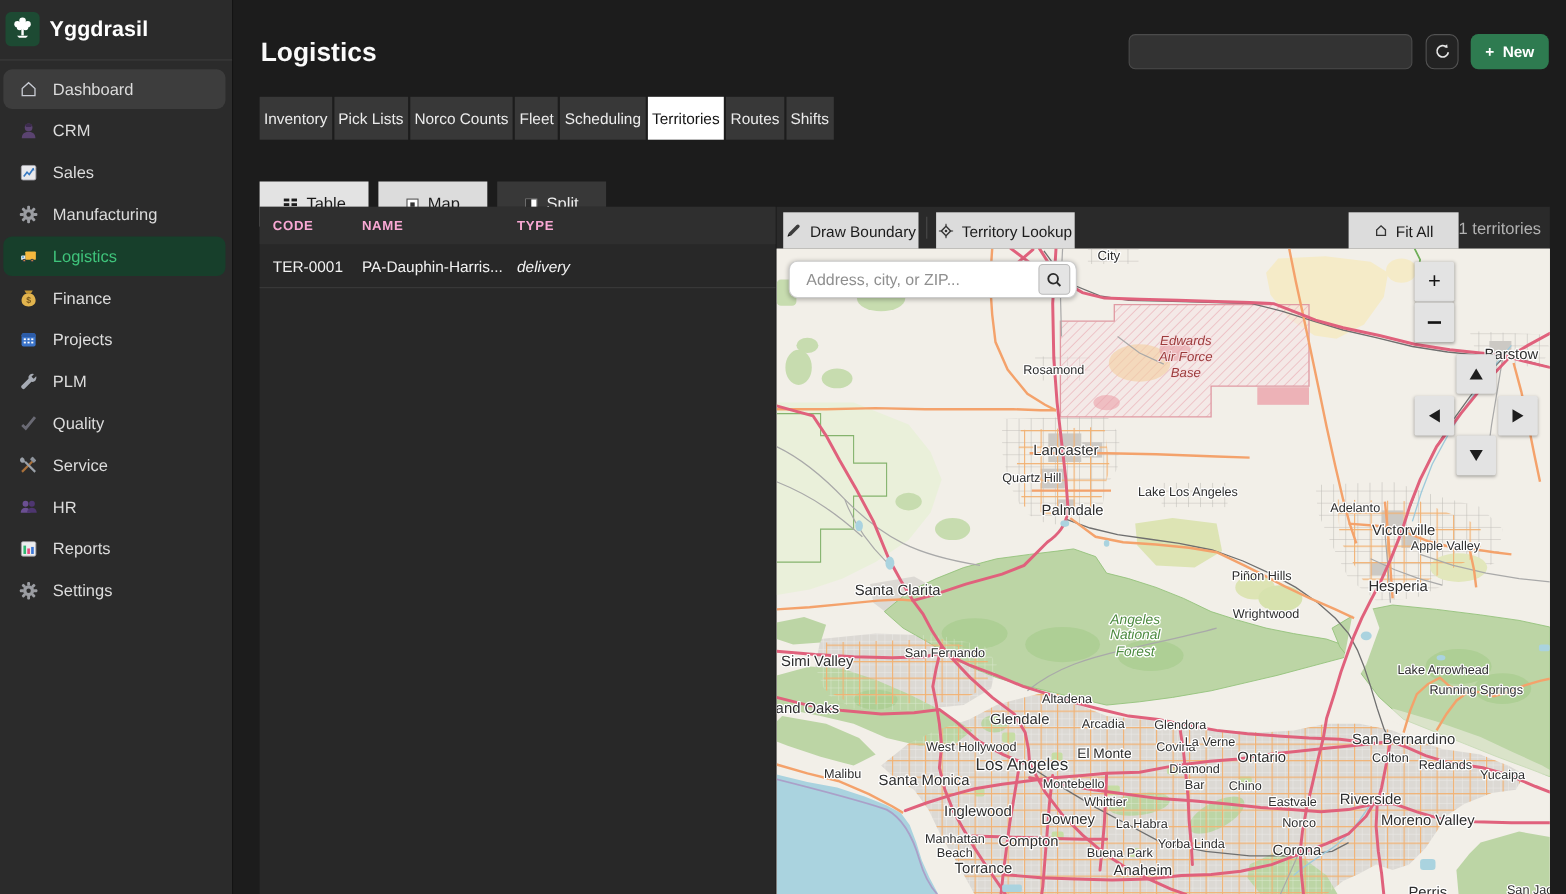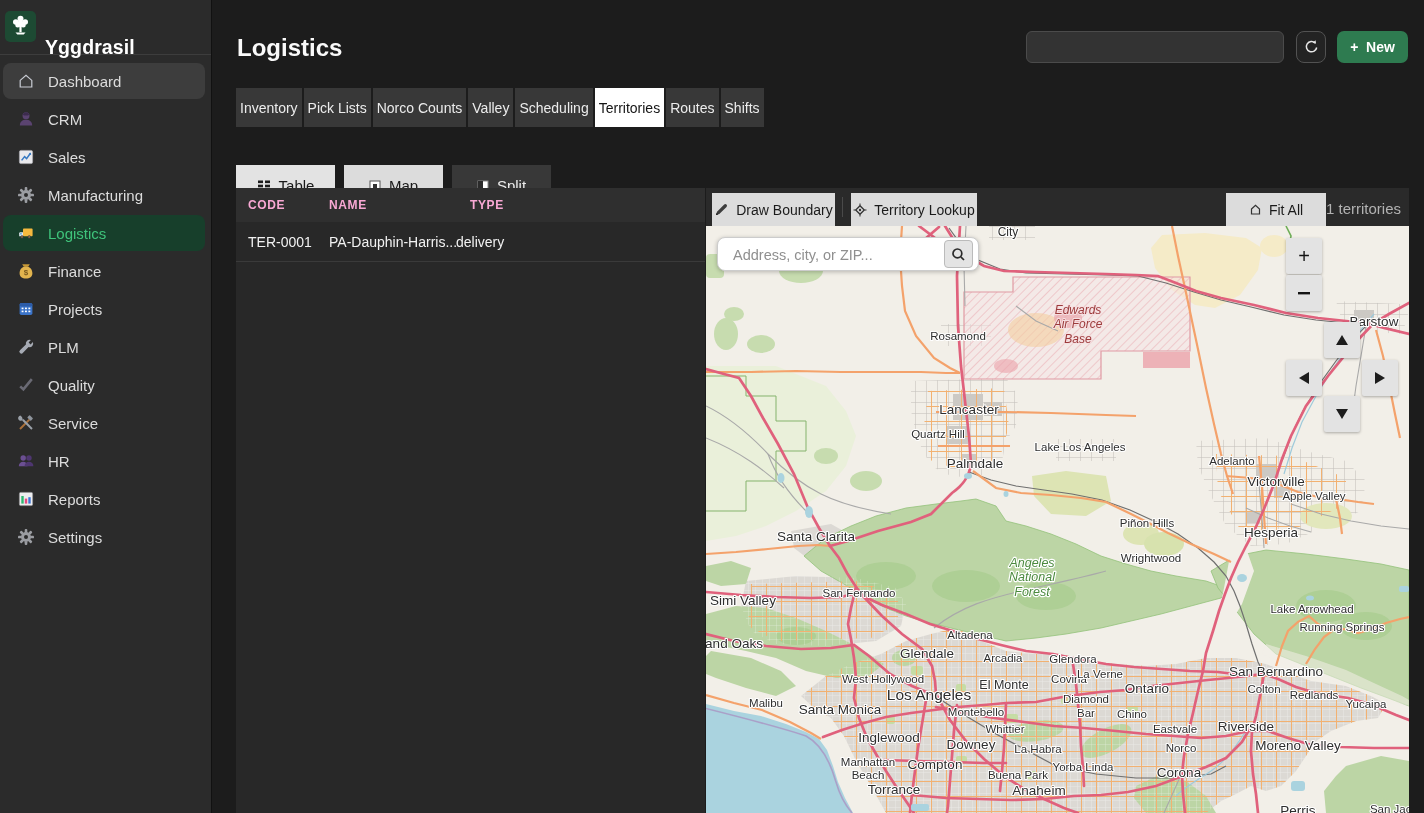--- a/index.html
+++ b/index.html
@@ -5,21 +5,21 @@
   * { margin:0; padding:0; box-sizing:border-box; }
   html,body { width:1424px; height:813px; overflow:hidden; background:#1c1c1c;
     font-family:"Liberation Sans", sans-serif; }
   
   #sidebar { position:absolute; left:0; top:0; width:212px; height:813px;
     background:#2b2b2b; border-right:1px solid #111; }
   #sbhead { height:55px; border-bottom:1px solid #3d3d3d; position:relative; }
   #logo { position:absolute; left:5px; top:11px; width:31px; height:31px;
     background:#1d4a33; border-radius:5px; }
   #brand { position:absolute; left:45px; top:16px; font-size:19.5px; font-weight:bold;
-    color:#fff; letter-spacing:0.1px;margin-top:20px; }
+    color:#fff; letter-spacing:0.1px; }
   nav { position:absolute; top:55px; left:3px; right:6px; padding-top:8px; }
   .nav-item { height:36px; margin-bottom:2px; border-radius:8px; display:flex;
     align-items:center; padding-left:14px; color:#dcdcdc; font-size:15px; }
   .nav-item .ic { width:18px; height:18px; margin-right:13px; flex:none; }
   .nav-item.active { background:#3d3d3d; }
   .nav-item.green { background:#173f2b; color:#3fc47b; }
   
   #h1 { position:absolute; left:237px; top:34px; font-size:24px; font-weight:bold;
     color:#fafafa; }
   #search { position:absolute; left:1026px; top:31px; width:258px; height:32px;
@@ -190,21 +190,21 @@
       <path d="M12.2 3.9 a5.2 5.2 0 1 0 1.5 4.6" fill="none" stroke="#e6e6e6" stroke-width="1.5"></path>
       <path d="M12.6 1.2 l0.4 3.5 -3.4-0.9 z" fill="#e6e6e6"></path>
     </svg>
   </div>
 <div id="newbtn">+&nbsp; New</div>
 
 <div id="tabs">
   <div class="tab">Inventory</div>
   <div class="tab">Pick Lists</div>
   <div class="tab">Norco Counts</div>
-  <div class="tab">Valley</div>
+  <div class="tab">Fleet</div>
   <div class="tab">Scheduling</div>
   <div class="tab on">Territories</div>
   <div class="tab">Routes</div>
   <div class="tab">Shifts</div>
 </div>
 
 <div class="vbtn" style="left:236px;"><svg width="14" height="14" viewBox="0 0 14 14">
       <g fill="#1c1c1c">
         <rect x="1" y="1.5" width="5" height="2.6"></rect>
         <rect x="8" y="1.5" width="5" height="2.6"></rect>
@@ -225,21 +225,21 @@
 
 <div id="tpanel">
   <div id="thead">
       <span style="left:12px;">CODE</span>
       <span style="left:93px;">NAME</span>
       <span style="left:234px;">TYPE</span>
     </div>
   <div id="trow">
       <span style="left:12px;">TER-0001</span>
       <span style="left:93px;">PA-Dauphin-Harris...</span>
-      <span style="left:220px;">delivery</span>
+      <span style="left:234px;font-style:italic;">delivery</span>
     </div>
 </div>
 
 <div id="mpanel">
   <div class="mbtn" style="left:6px; width:123px;"><svg width="15" height="15" viewBox="0 0 15 15">
         <path d="M2 13 L3 9.8 L10.2 2.6 a1.6 1.6 0 0 1 2.3 2.3 L5.3 12.1 Z" fill="#3d3d3d"></path>
         <path d="M2 13 L2.6 10.9 L4.2 12.4 Z" fill="#111"></path>
       </svg>Draw Boundary</div>
   <div style="position:absolute; left:136px; top:9px; width:1px; height:20px; background:#4a4a4a;"></div>
   <div class="mbtn" style="left:145px; width:126px;"><svg width="14" height="14" viewBox="0 0 14 14">

